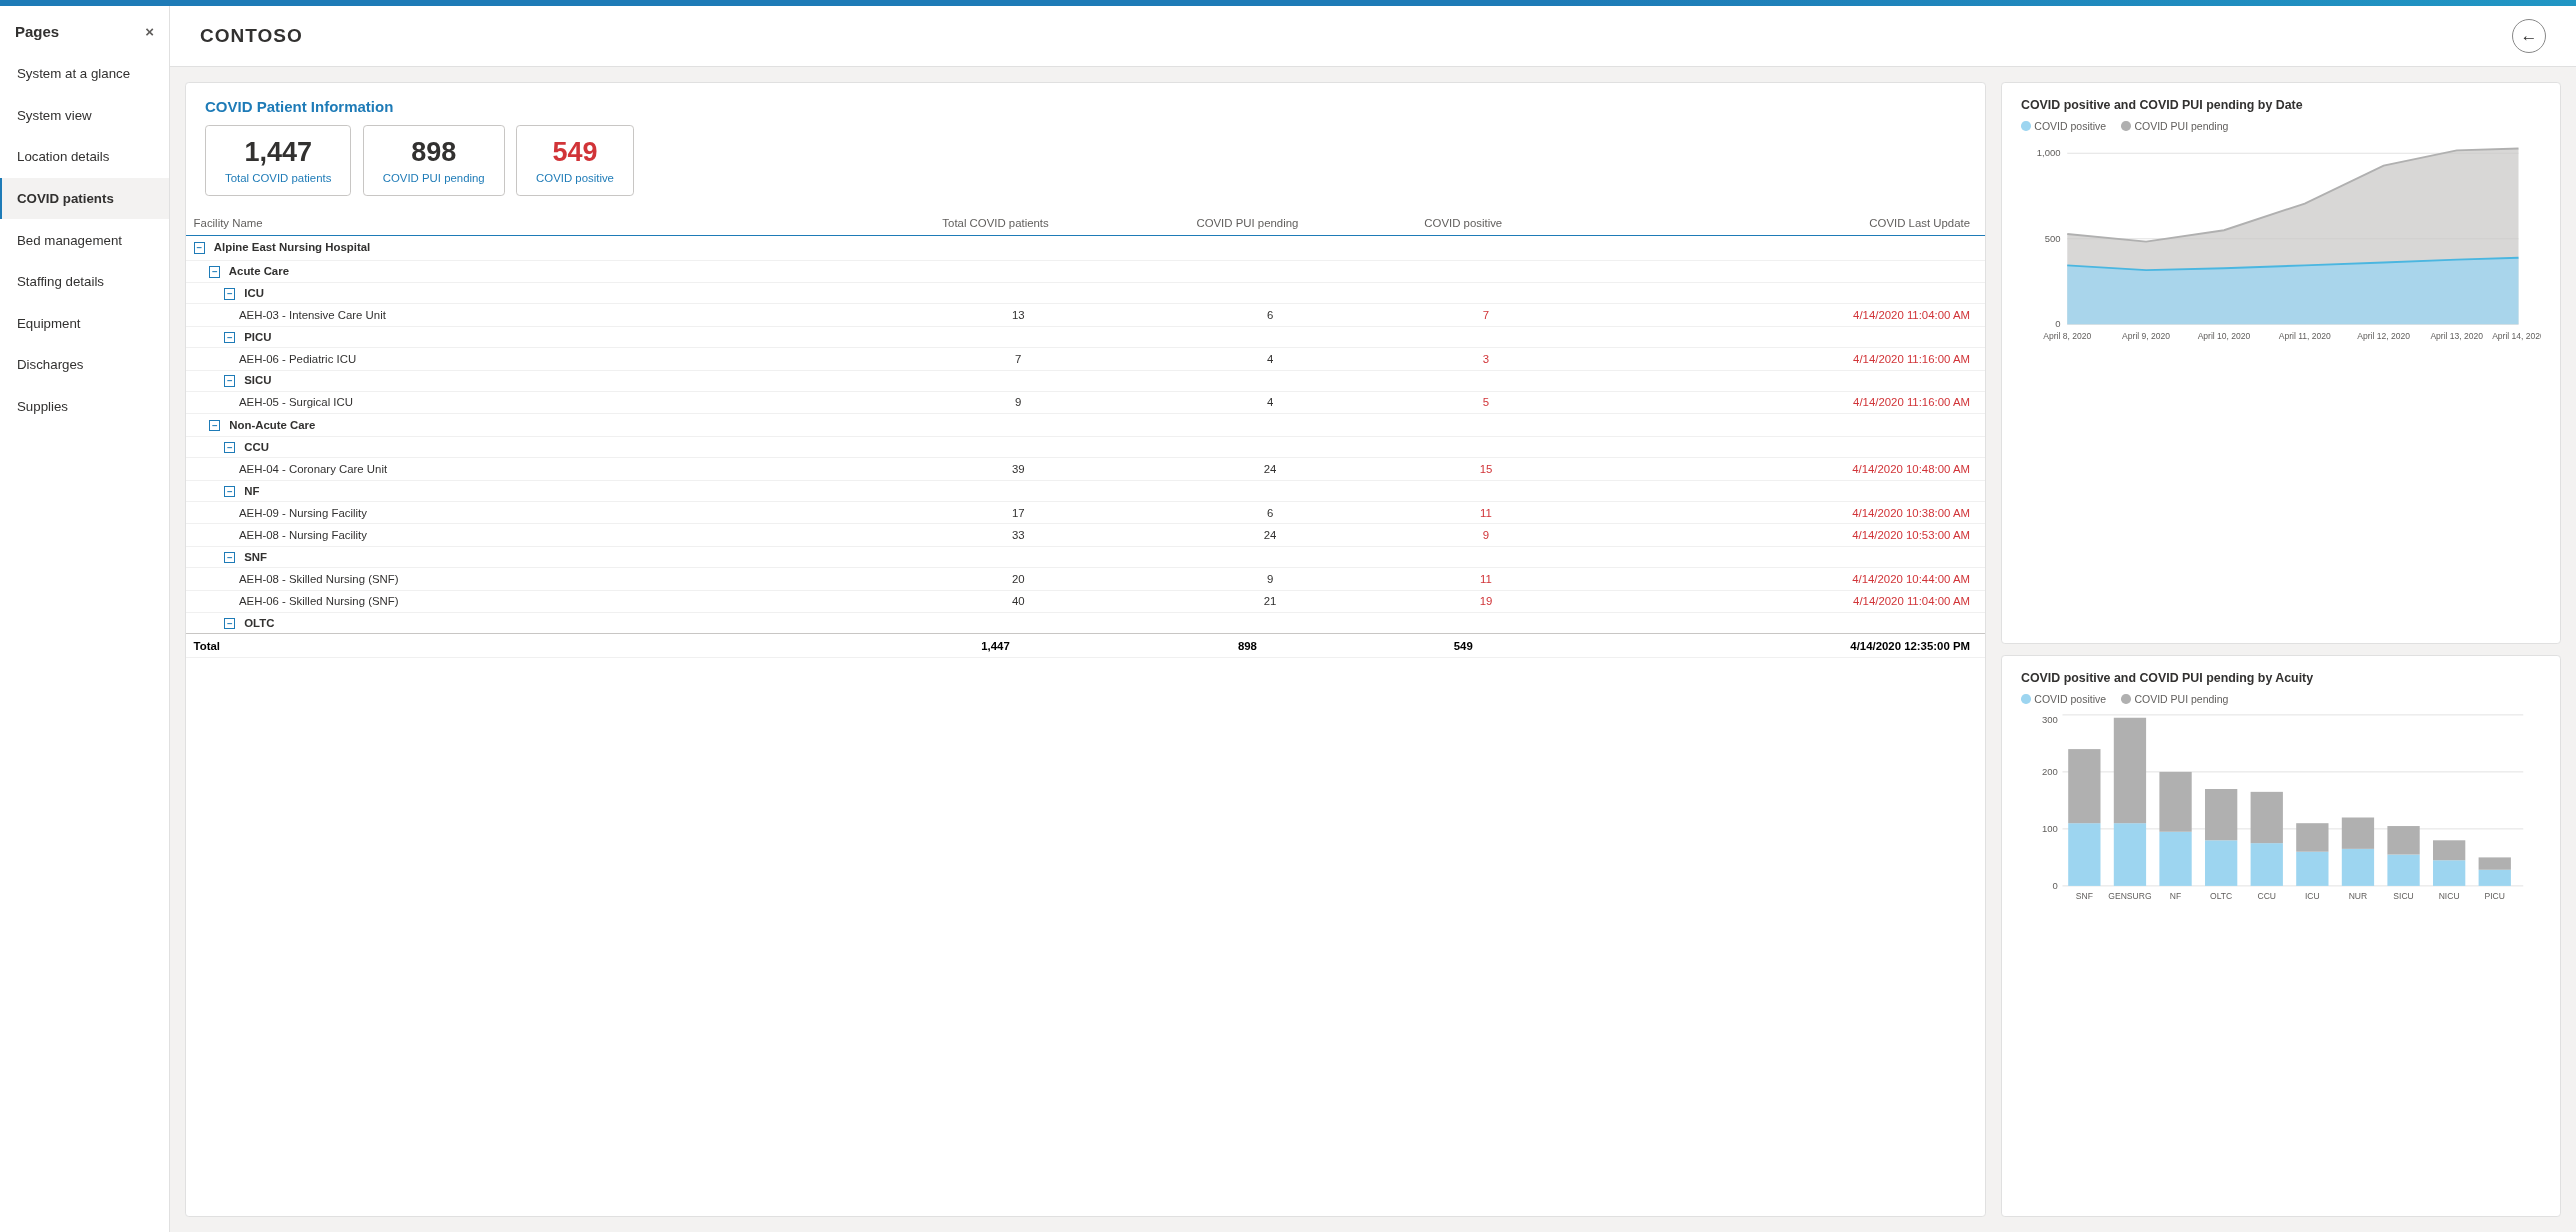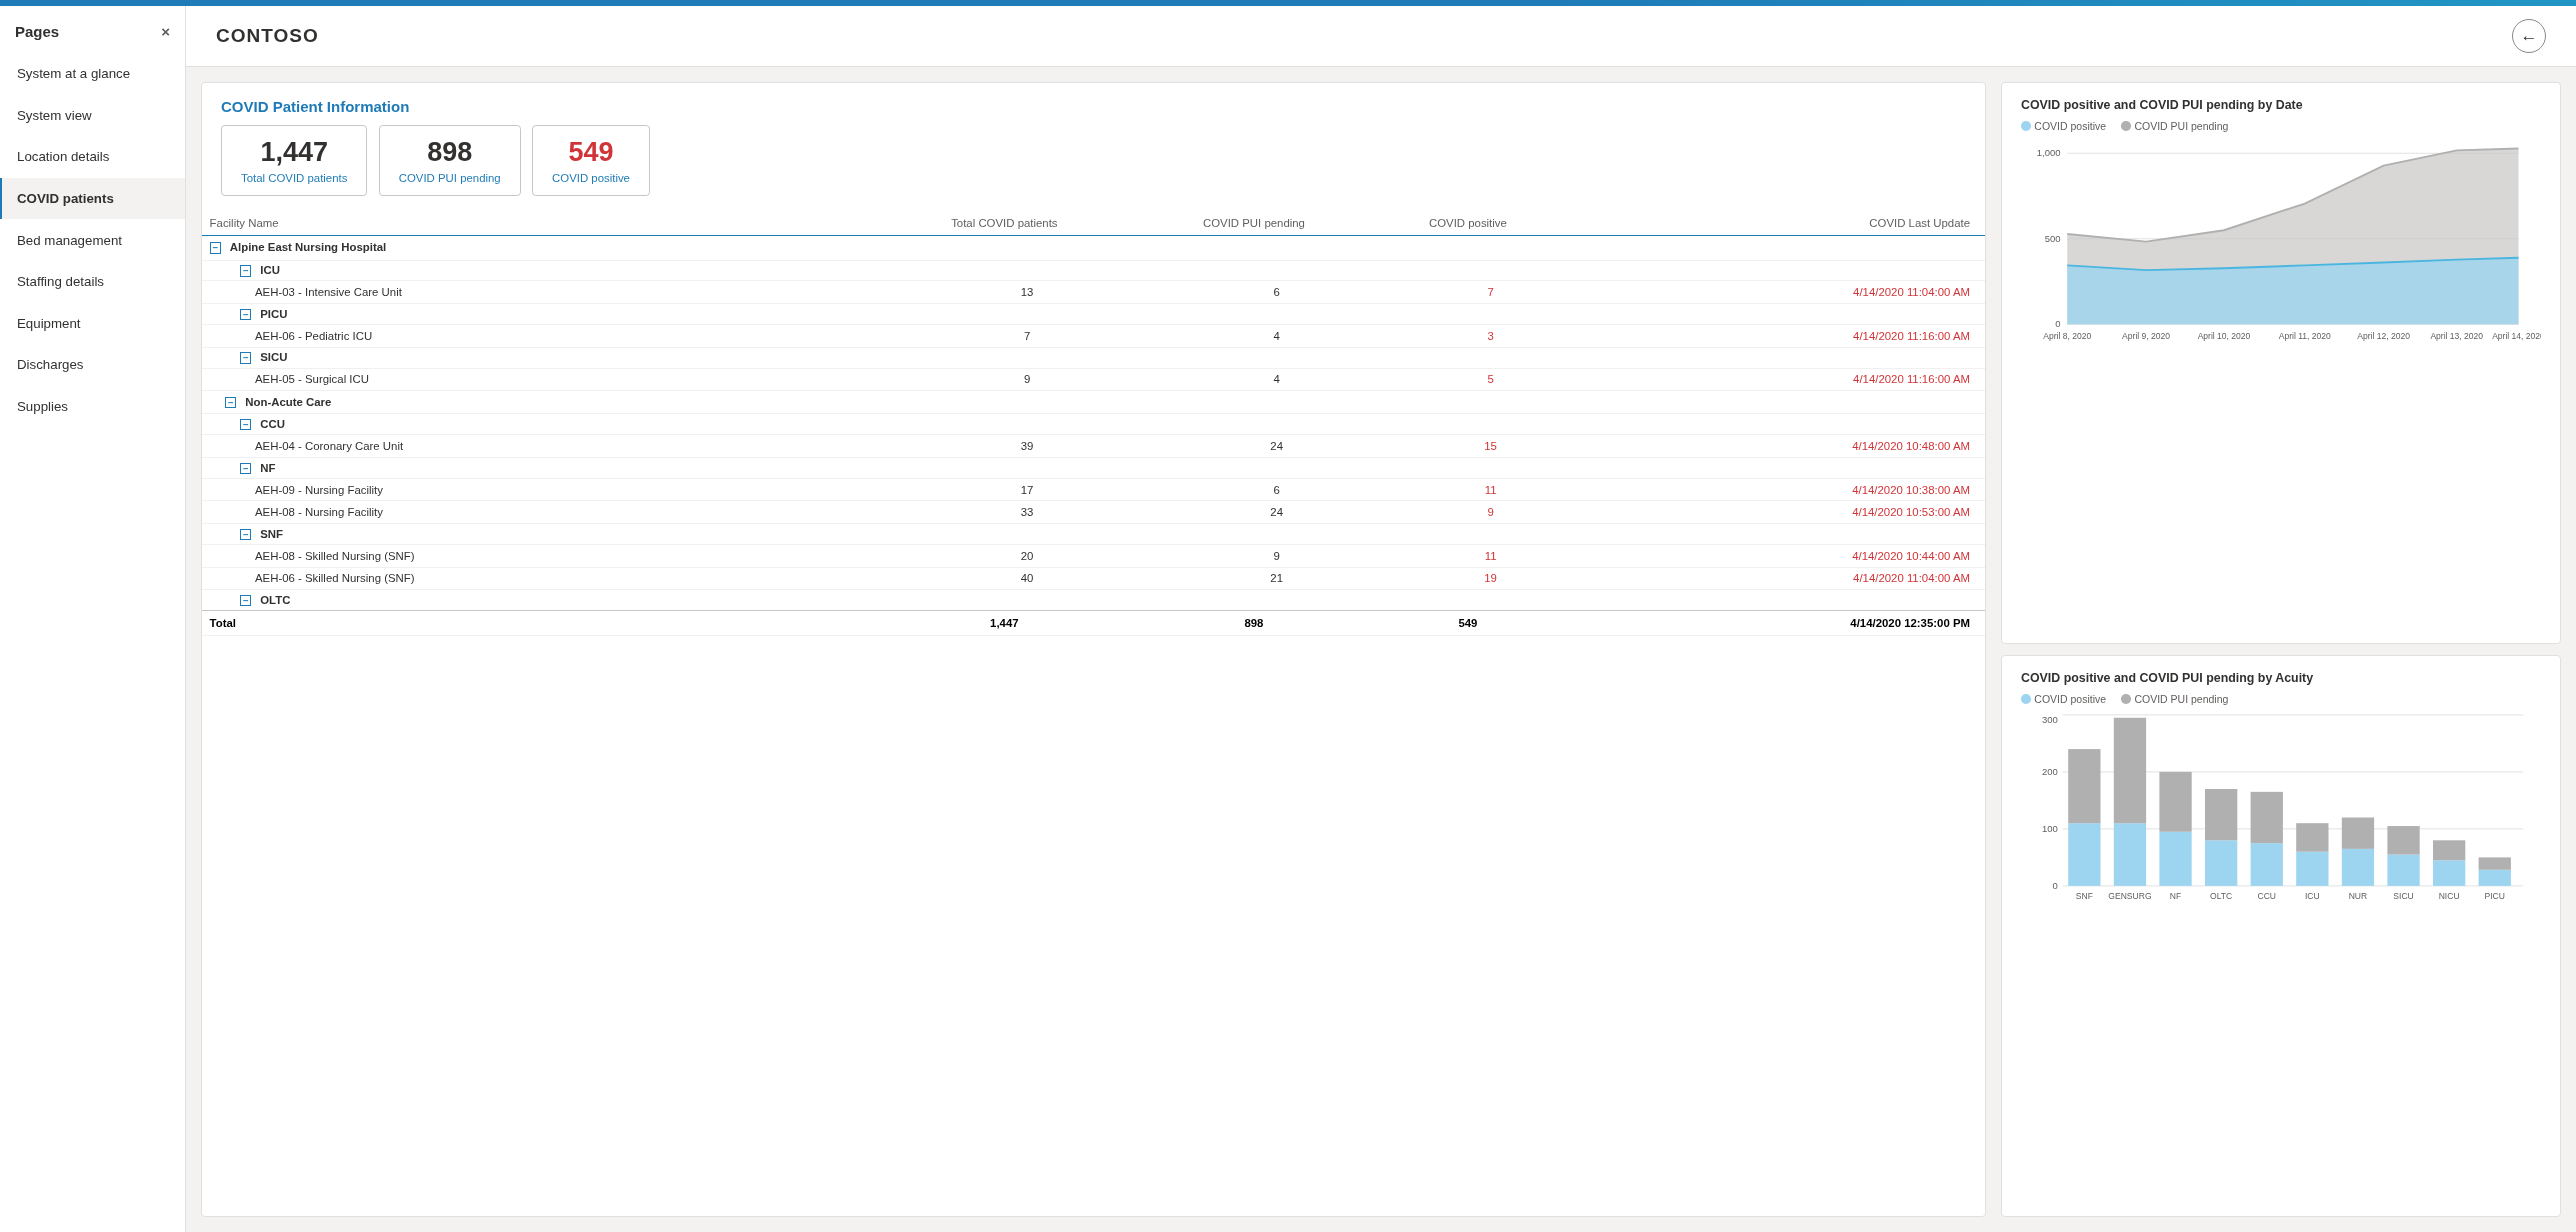--- a/index.html
+++ b/index.html
@@ -11,21 +11,21 @@
     }
 
     .app-layout {
       display: flex;
       flex: 1;
       overflow: hidden;
     }
 
     
     .sidebar {
-      width: 186px;
+      width: 170px;
       background: #fff;
       border-right: 1px solid #e0e0e0;
       display: flex;
       flex-direction: column;
       flex-shrink: 0;
     }
     .sidebar-header {
       display: flex;
       justify-content: space-between;
       align-items: center;
@@ -349,20 +349,26 @@
             </thead>
             <tbody>
 
               <tr class="group-row">
                 <td colspan="5">
                   <span class="expand-icon">−</span>
                   <strong>Alpine East Nursing Hospital</strong>
                 </td>
               </tr>
 
+              <tr class="subgroup-row">
+                <td colspan="5">
+                  <span class="expand-icon">−</span>
+                  <span>Acute Care</span>
+                </td>
+              </tr>
 
               <tr class="subsubgroup-row">
                 <td colspan="5">
                   <span class="expand-icon">−</span>
                   <span>ICU</span>
                 </td>
               </tr>
               <tr class="data-row">
                 <td>AEH-03 - Intensive Care Unit</td>
                 <td class="num">13</td>

